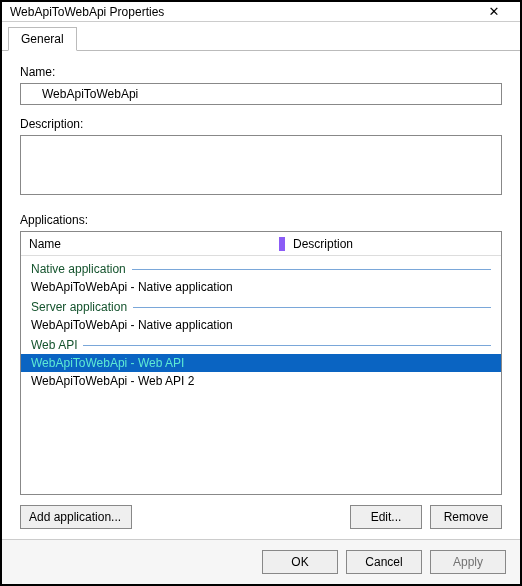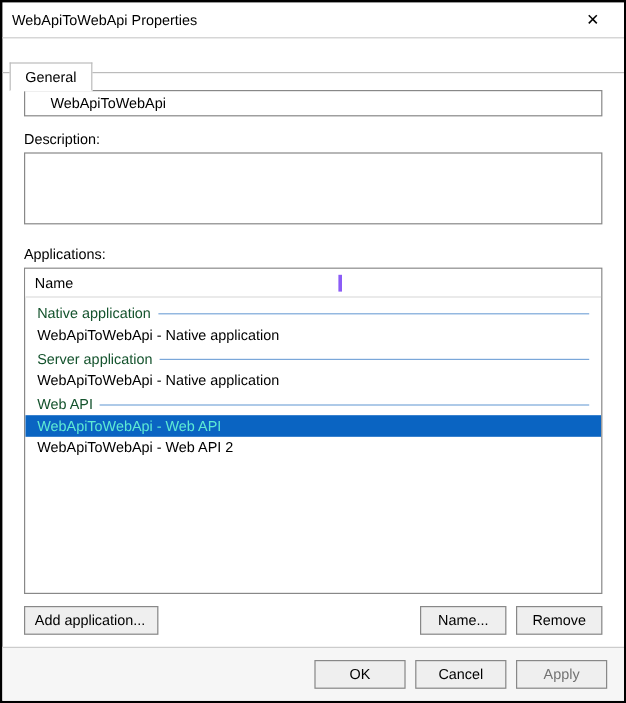--- a/index.html
+++ b/index.html
@@ -12,21 +12,21 @@
   }
   .window {
     width: 522px;
     height: 586px;
     border: 2px solid #000;
     background: #fff;
     display: flex;
     flex-direction: column;
   }
   .titlebar {
-    height: 30px;
+    height: 20px;
     display: flex;
     align-items: center;
     padding: 0 8px;
     border-bottom: 1px solid #ccc;
   }
   .titlebar .title {
     flex: 1;
     font-size: 12px;
   }
   .titlebar .close {
@@ -40,21 +40,21 @@
     display: flex;
     padding: 4px 6px 0 6px;
     border-bottom: 1px solid #bbb;
   }
   .tab {
     padding: 4px 12px;
     border: 1px solid #bbb;
     border-bottom: 1px solid #fff;
     background: #fff;
     position: relative;
-    top: 16px;
+    top: 1px;
     font-size: 12px;
   }
   .content {
     flex: 1;
     padding: 14px 18px 10px 18px;
     display: flex;
     flex-direction: column;
   }
   .field-label {
     margin-bottom: 4px;
@@ -91,21 +91,21 @@
     border-bottom: 1px solid #ddd;
     height: 24px;
     align-items: center;
     background: #fff;
   }
   .apps-header .col {
     padding: 0 8px;
     font-size: 12px;
     color: #000;
   }
-  .apps-header .col-name { flex: 0 0 55%; border-right: 3px solid #8b5cf6; }
+  .apps-header .col-name { flex: 0 0 55%; border-right: 6px solid #8b5cf6; }
   .apps-header .col-desc { flex: 1; }
   .apps-body {
     flex: 1;
     overflow: auto;
     padding: 2px 0 6px 0;
   }
   .group-header {
     color: #14532d;
     padding: 4px 10px 2px 10px;
     display: flex;
@@ -165,34 +165,36 @@
     <div class="title">WebApiToWebApi Properties</div>
     <div class="close">✕</div>
   </div>
 
   <div class="tabstrip">
     <div class="tab">General</div>
   </div>
 
   <div class="content">
 
+    <div class="field-label">Name:</div>
     <input type="text" class="text-input" value="WebApiToWebApi" style="">
 
     <div class="spacer-sm"></div>
 
     <div class="field-label">Description:</div>
     <textarea class="textarea" style=""></textarea>
 
     <div class="spacer-md"></div>
 
     <div class="field-label">Applications:</div>
 
     <div class="apps-box">
       <div class="apps-header">
         <div class="col col-name">Name</div>
+        <div class="col col-desc">Description</div>
       </div>
       <div class="apps-body" id="apps-body">
           <div class="group-header">
             <span>Native application</span>
             <div class="line"></div>
           </div>
           <div class="app-row">WebApiToWebApi - Native application</div>
           <div class="group-header">
             <span>Server application</span>
             <div class="line"></div>
@@ -203,21 +205,21 @@
             <div class="line"></div>
           </div>
           <div class="app-row selected">WebApiToWebApi - Web API</div>
           <div class="app-row">WebApiToWebApi - Web API 2</div>
         </div>
     </div>
 
     <div class="app-buttons">
       <button class="win add">Add application...</button>
       <div class="spacer"></div>
-      <button class="win">Name...</button>
+      <button class="win">Edit...</button>
       <button class="win">Remove</button>
     </div>
 
   </div>
 
   <div class="dialog-footer">
     <button class="win">OK</button>
     <button class="win">Cancel</button>
     <button class="win" disabled="">Apply</button>
   </div>

